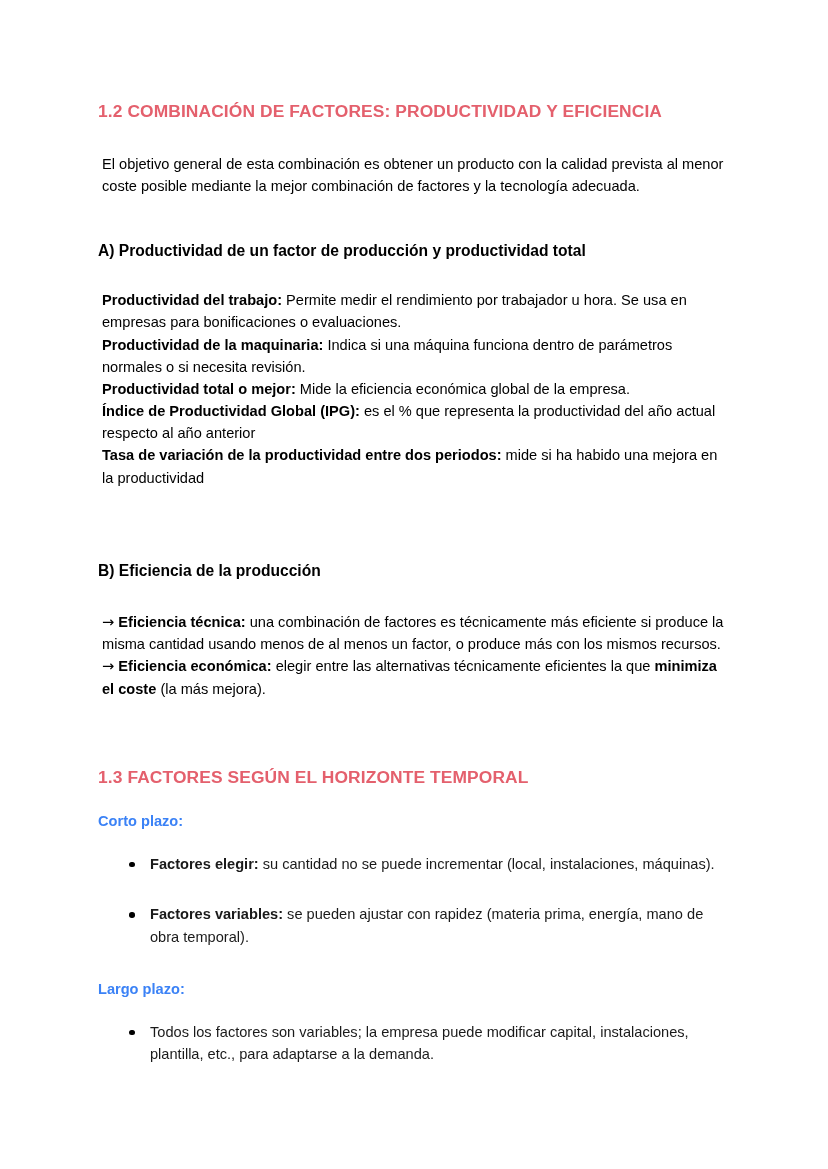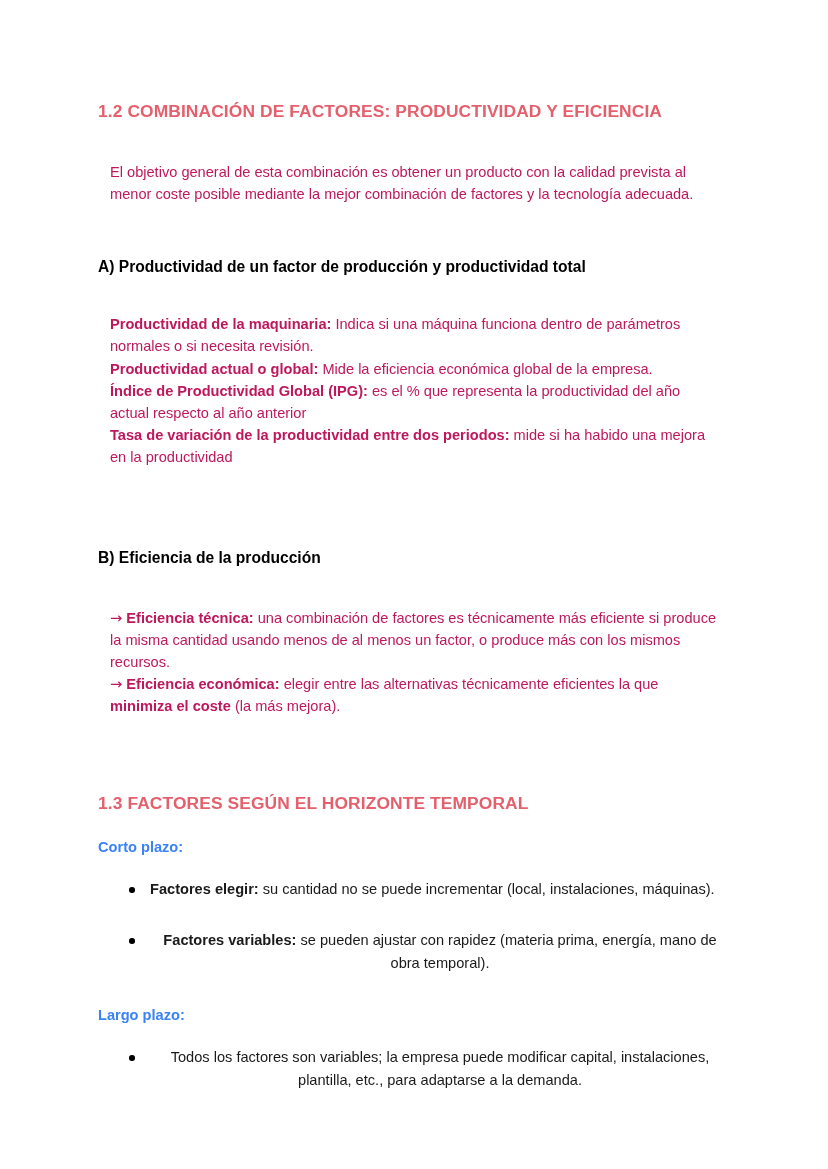--- a/index.html
+++ b/index.html
@@ -38,22 +38,22 @@
     font-size: 15.6px;
     font-weight: bold;
     color: #000000;
     margin: 0;
     line-height: 1.3;
   }
 
   p.body-text, div.body-text {
     font-size: 14.6px;
     line-height: 1.52;
-    margin: 12px;
-    color: #be185d;
+    margin: 4px;
+    color: #000000;
     text-align: left;
   }
   .bold { font-weight: bold; }
 
   .gap-after-h1 { height: 26px; }
   .gap-after-intro { height: 40px; }
   .gap-after-suba { height: 24px; }
   .gap-block-a { height: 68px; }
   .gap-after-subb { height: 26px; }
   .gap-block-b { height: 62px; }
@@ -76,21 +76,21 @@
     padding: 0;
   }
   ul.bullets li {
     position: relative;
     padding-left: 52px;
     font-size: 14.6px;
     line-height: 1.55;
     color: #1a1a1a;
     margin-bottom: 28px;
   }
-  ul.bullets li:last-child { margin-bottom: 0; text-align: center; }
+  ul.bullets li:last-child { margin-bottom: 0; }
   ul.bullets li .bullet-dot {
     position: absolute;
     left: 31px;
     top: 0.62em;
     width: 5.5px;
     height: 5.5px;
     background: #000000;
     border-radius: 50%;
   }
   .arrow-glyph { font-family: "DejaVu Sans", sans-serif; }
@@ -108,24 +108,27 @@
     <p class="body-text">El objetivo general de esta combinación es obtener un producto con la calidad prevista al menor coste posible mediante la mejor combinación de factores y la tecnología adecuada.</p>
 
     <div class="gap-after-intro"></div>
 
     <h2 class="sub-heading">A) Productividad de un factor de producción y productividad total</h2>
 
     <div class="gap-after-suba"></div>
 
     <div class="body-text">
       <div>
+        <span class="bold">Productividad del trabajo:</span><span> Permite medir el rendimiento por trabajador u hora. Se usa en empresas para bonificaciones o evaluaciones.</span>
+      </div>
+      <div>
         <span class="bold">Productividad de la maquinaria:</span><span> Indica si una máquina funciona dentro de parámetros normales o si necesita revisión.</span>
       </div>
       <div>
-        <span class="bold">Productividad actual o global:</span><span> Mide la eficiencia económica global de la empresa.</span>
+        <span class="bold">Productividad total o mejor:</span><span> Mide la eficiencia económica global de la empresa.</span>
       </div>
       <div>
         <span class="bold">Índice de Productividad Global (IPG):</span><span> es el % que representa la productividad del año actual respecto al año anterior</span>
       </div>
       <div>
         <span class="bold">Tasa de variación de la productividad entre dos periodos:</span><span> mide si ha habido una mejora en la productividad</span>
       </div>
     </div>
 
     <div class="gap-block-a"></div>

